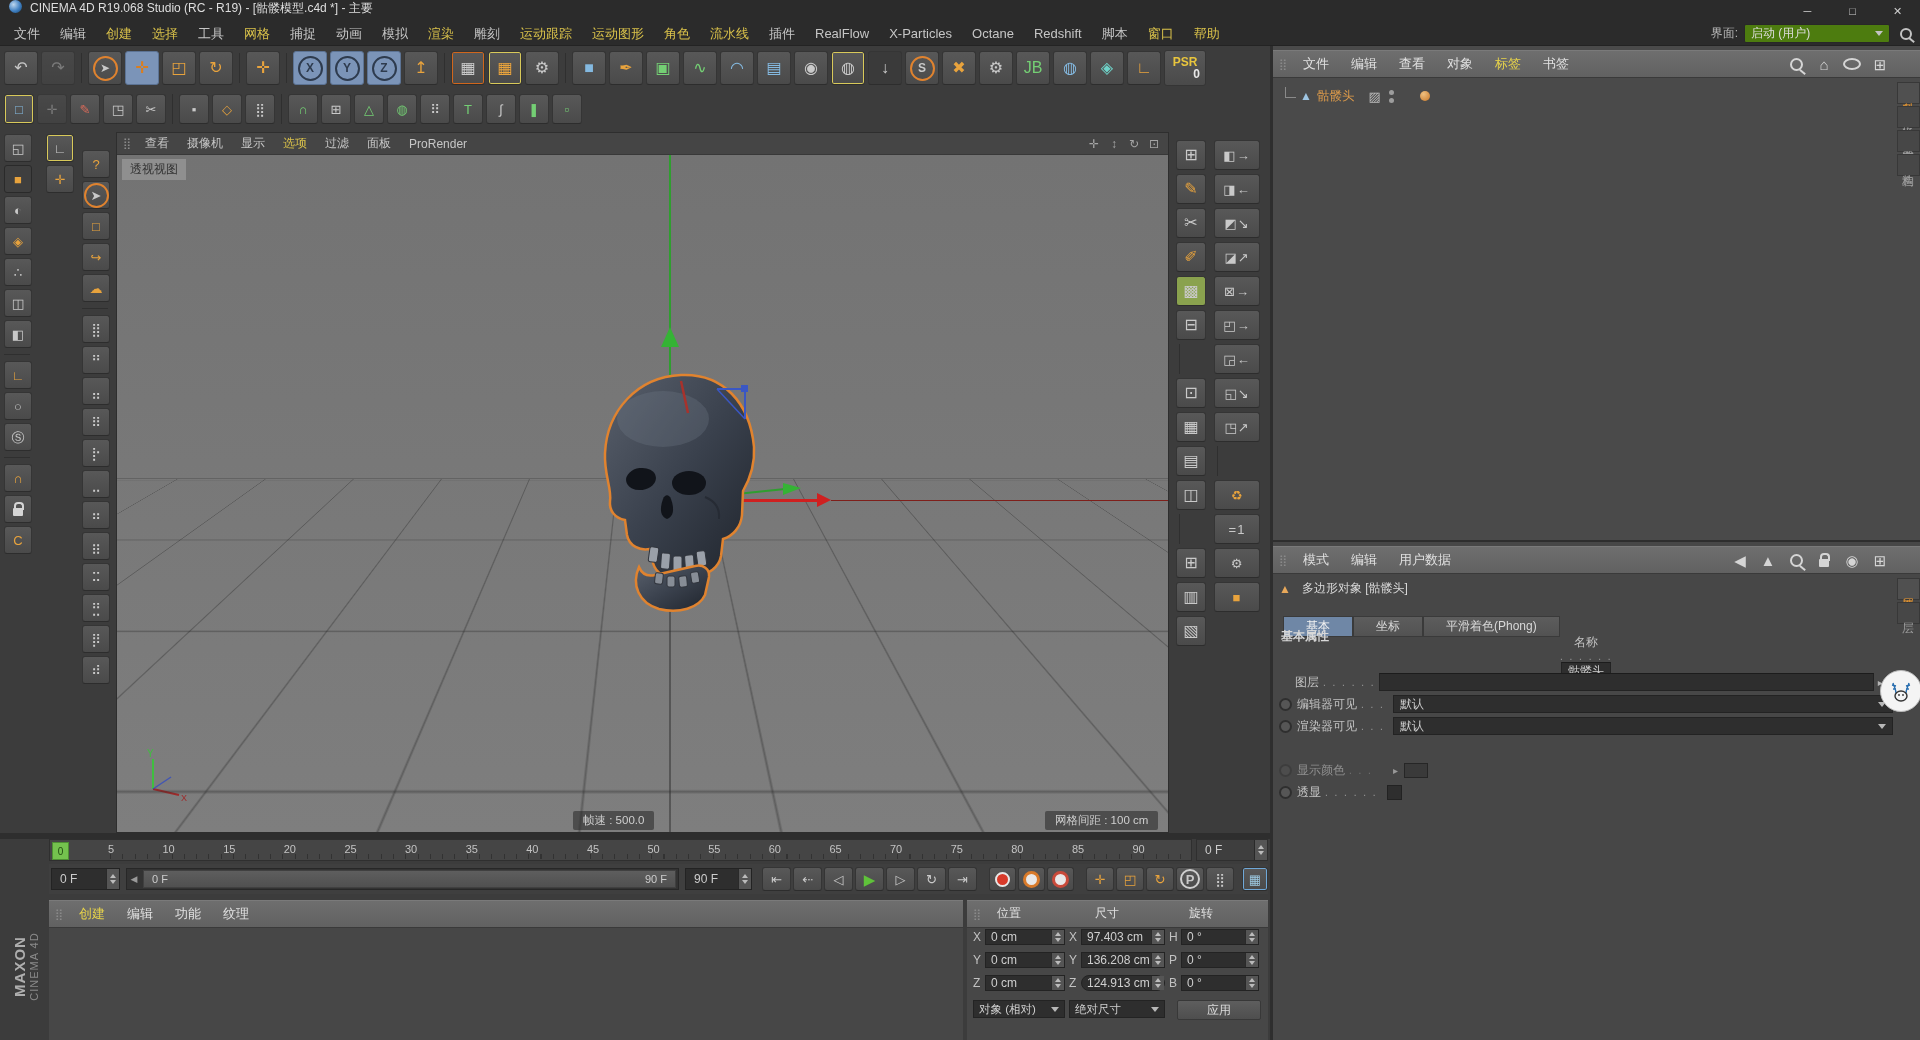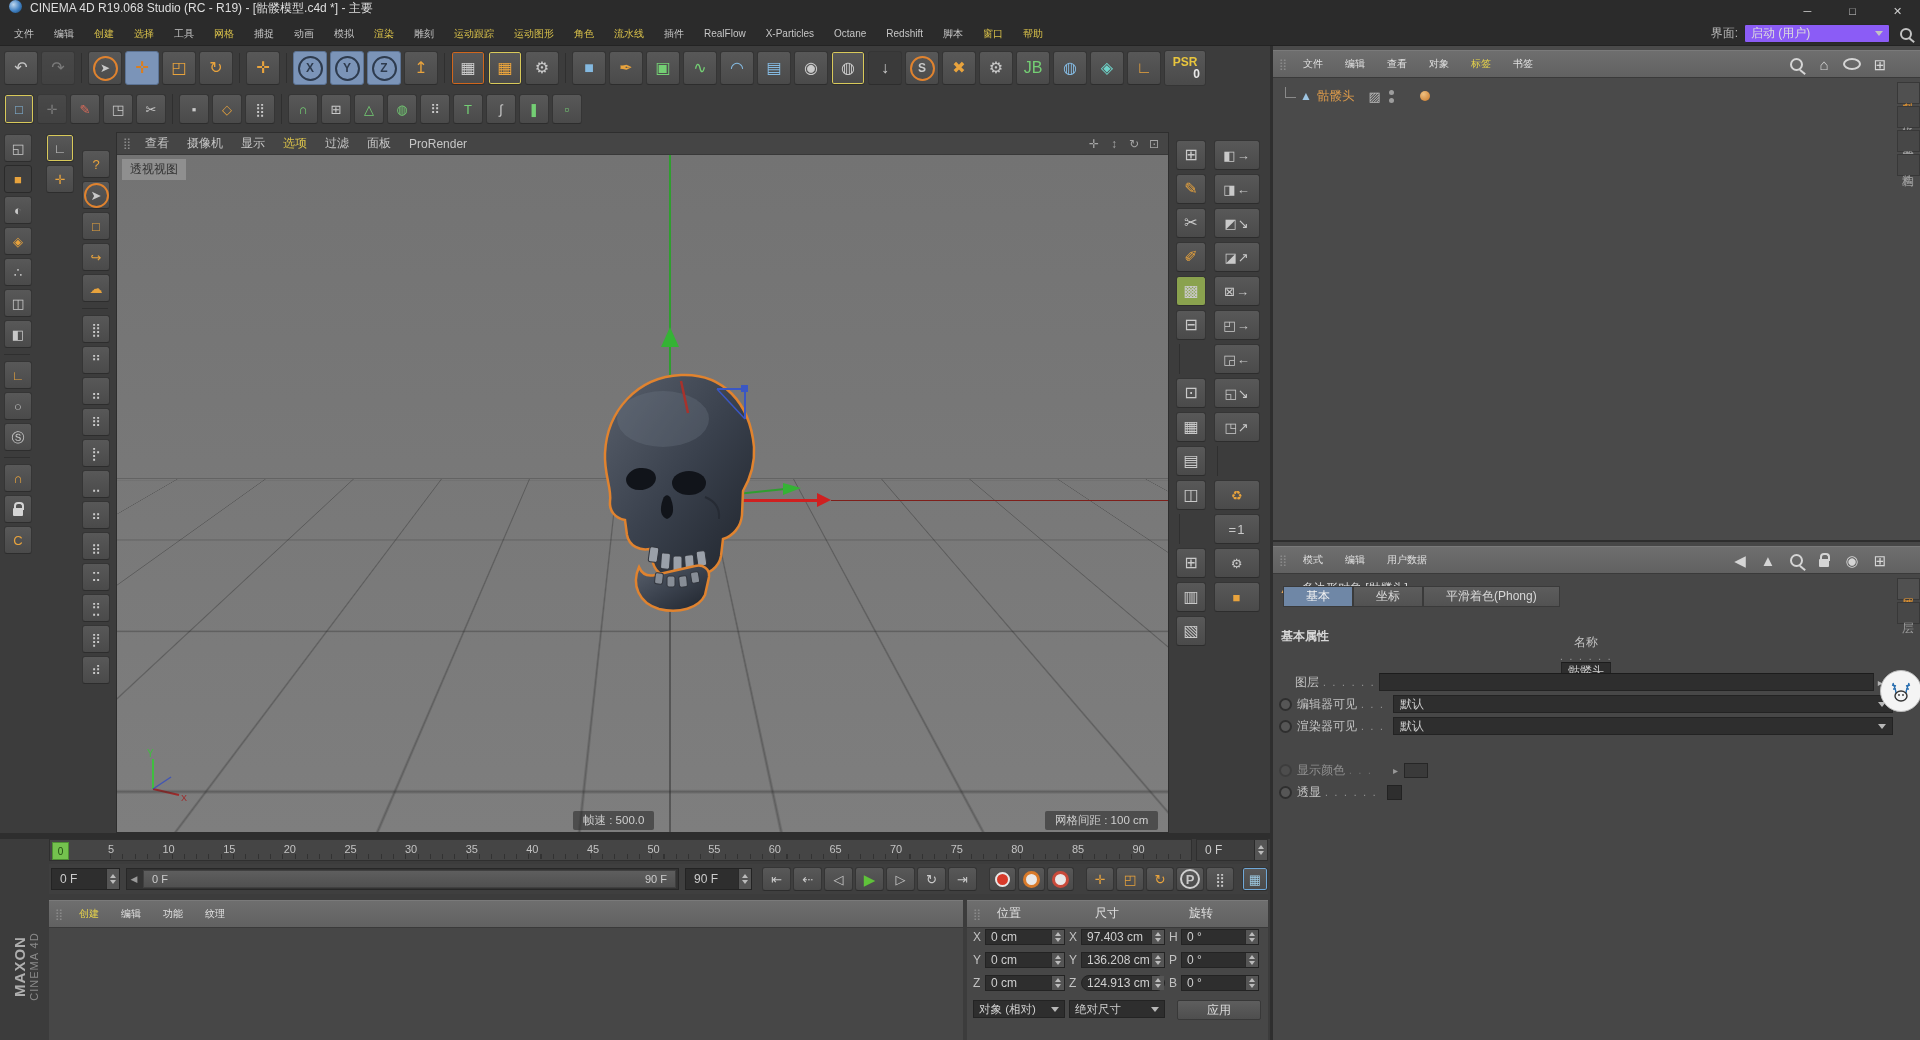--- a/index.html
+++ b/index.html
@@ -7,25 +7,25 @@
        font-family:"Liberation Sans","DejaVu Sans",sans-serif;font-size:12px;color:#c8c8c8;
        -webkit-user-select:none;user-select:none;}
   
   .titlebar{position:absolute;left:0;top:0;width:1920px;height:22px;background:#2b2b2b;display:flex;}
   .appicon{width:13px;height:13px;border-radius:50%;background:radial-gradient(circle at 35% 35%,#bcd6ee,#3f7fc1 55%,#17456e);margin:0 8px 0 9px;}
   .wtitle{color:#dedede;font-size:12px;}
   .winbtns{margin-left:auto;display:flex;height:22px;}
   .winbtn{width:45px;height:22px;display:flex;align-items:center;justify-content:center;color:#cfcfcf;font-size:11px;}
   
   .menubar{position:absolute;left:0;top:22px;width:1920px;height:24px;background:#2b2b2b;border-bottom:1px solid #232323;display:flex;align-items:center;padding-left:4px;box-sizing:border-box;}
-  .mitem{padding:0 10px;color:#c6c6c6;font-size:10px;white-space:nowrap;}
+  .mitem{padding:0 10px;color:#c6c6c6;font-size:13px;white-space:nowrap;}
   .mitem.hl{color:#d9c14a;}
   .ifacewrap{margin-left:auto;display:flex;align-items:center;gap:6px;padding-right:8px;}
   .ifacelabel{color:#b5b5b5;}
-  .ifaceselect{width:132px;height:17px;background:#8b5cf6;border:1px solid #282828;border-radius:2px;display:flex;align-items:center;padding:0 6px;color:#ddd;}
+  .ifaceselect{width:132px;height:17px;background:#4d7c0f;border:1px solid #282828;border-radius:2px;display:flex;align-items:center;padding:0 6px;color:#ddd;}
   .ifaceselect .arr{margin-left:auto;width:0;height:0;border-left:4px solid transparent;border-right:4px solid transparent;border-top:5px solid #c3c3c3;}
   .magico{width:8px;height:8px;border:2px solid #c3c3c3;border-radius:50%;position:relative;margin-left:4px;}
   .magico::after{content:'';position:absolute;right:-5px;bottom:-3px;width:7px;height:2px;background:#c3c3c3;transform:rotate(40deg);}
   
   .tb{position:absolute;display:flex;align-items:center;gap:3px;}
   .tb1{left:4px;top:48px;height:40px;width:1264px;}
   .tb2{left:4px;top:90px;height:38px;}
   .chip{width:34px;height:34px;flex:none;background:linear-gradient(#585858,#4a4a4a);border:1px solid #353535;border-bottom-color:#2d2d2d;border-radius:3px;display:flex;align-items:center;justify-content:center;box-sizing:border-box;}
   .chip .g{color:#c9c9c9;font-size:16px;line-height:1;display:flex;align-items:center;justify-content:center;}
   .tb2 .chip{width:30px;height:30px;}
@@ -108,21 +108,21 @@
   .elbow{width:10px;height:10px;border-left:1px solid #8a8a8a;border-bottom:1px solid #8a8a8a;margin:-8px 4px 0 4px;}
   .objicon{color:#9ec5e2;font-size:12px;margin-right:5px;}
   .objname{color:#dc9a4a;font-size:12.5px;}
   .tagbox{color:#bdbdbd;font-size:13px;margin-left:14px;}
   .vdots{display:flex;flex-direction:column;gap:3px;margin-left:8px;}
   .vdots i{width:5px;height:5px;border-radius:50%;background:#9d9d9d;}
   .phongtag{width:10px;height:10px;border-radius:50%;background:radial-gradient(circle at 35% 30%,#f0c080,#c87828);margin-left:26px;}
   
   .am{position:absolute;left:1273px;top:542px;width:647px;height:498px;background:#474747;}
   .amtitle{position:absolute;left:6px;top:38px;display:flex;align-items:center;gap:6px;color:#d8d8d8;}
-  .amtabs{position:absolute;left:10px;top:44px;display:flex;}
+  .amtabs{position:absolute;left:10px;top:74px;display:flex;}
   .amtab{height:19px;padding:0 22px;background:linear-gradient(#5d5d5d,#525252);border:1px solid #3a3a3a;display:flex;align-items:center;color:#d8d8d8;font-size:12px;}
   .amtab.on{background:#6f87a6;color:#f2f2f2;}
   .amsection{position:absolute;left:8px;top:86px;color:#d8d8d8;font-weight:bold;}
   .arow{position:absolute;left:6px;width:614px;height:20px;display:flex;align-items:center;}
   .adot{width:9px;height:9px;border:2px solid #2f2f2f;border-radius:50%;background:#565656;margin-right:5px;flex:none;}
   .adot.off{opacity:.4;}
   .anodot{width:16px;flex:none;}
   .albl{color:#c2c2c2;white-space:nowrap;}
   .albl.dim{color:#8f8f8f;}
   .aldots{color:#9a9a9a;font-size:10px;letter-spacing:2px;margin:0 4px;overflow:hidden;white-space:nowrap;flex:none;width:52px;}

